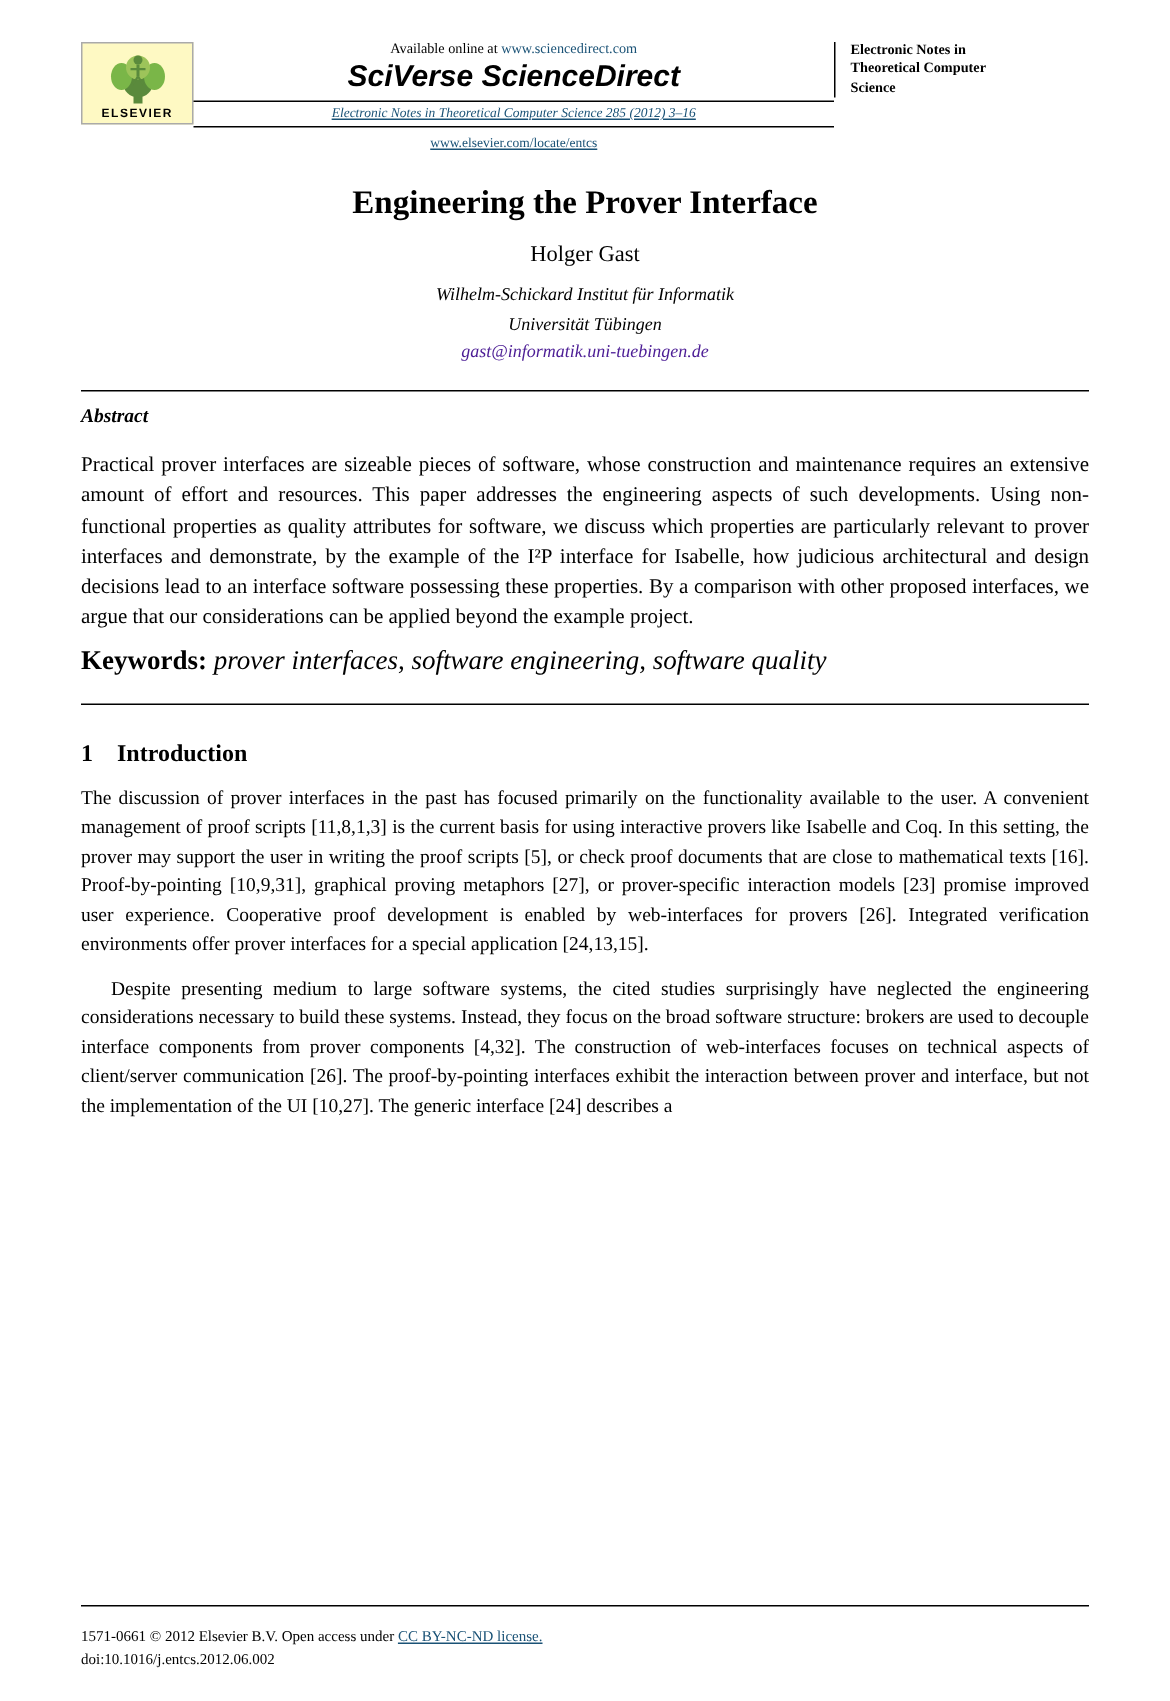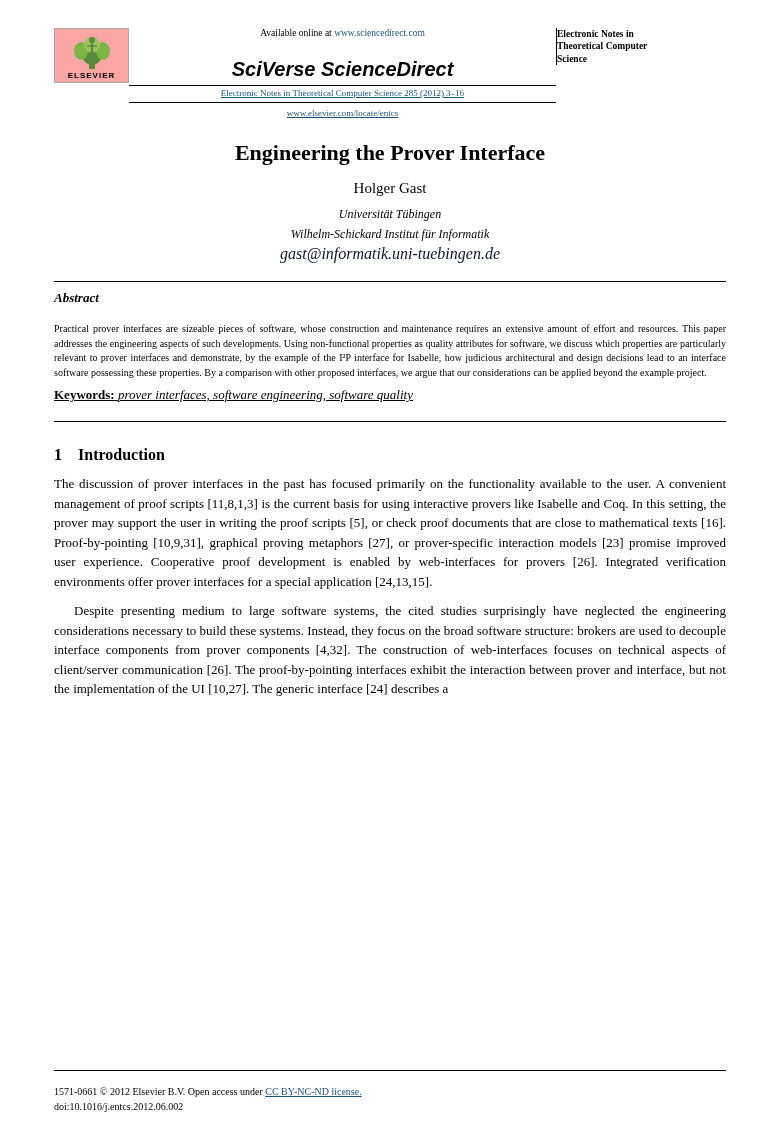--- a/index.html
+++ b/index.html
@@ -30,50 +30,52 @@
     .header-left {
       display: flex;
       flex-direction: column;
       align-items: center;
       flex: 1;
     }
     .header-right {
       width: 170px;
       font-size: 10px;
       text-align: left;
+      padding-left: 10px;
       border-left: 1.5px solid #000;
     }
     .header-right-title {
       font-size: 9.5px;
       font-weight: bold;
       line-height: 1.3;
     }
     .available-online {
       font-size: 9.5px;
       color: #000;
-      margin-bottom: 20px;
+      margin-bottom: 2px;
     }
     .available-online a, .sciverse-link {
       color: #1a5276;
       text-decoration: none;
     }
     .sciverse-title {
       font-size: 20px;
       font-weight: bold;
       color: #000000;
       font-family: Arial, sans-serif;
       margin-bottom: 2px;
       font-style: italic;
     }
     .journal-line {
       font-size: 9px;
       color: #1a5276;
       text-decoration: underline;
       margin-bottom: 2px;
       text-align: center;
+      font-style: italic;
     }
     .header-divider {
       border: none;
       border-top: 1.5px solid #000;
       margin: 3px 0;
     }
     .elsevier-url {
       font-size: 9px;
       color: #1a5276;
       text-decoration: underline;
@@ -83,21 +85,21 @@
     }
 
     .elsevier-logo-img {
       width: 75px;
       height: 55px;
       border: 1px solid #aaa;
       display: flex;
       flex-direction: column;
       align-items: center;
       justify-content: flex-end;
-      background: #fca5a5;
+      background: #fef9c3;
       padding-bottom: 2px;
     }
     .elsevier-logo-img .elsevier-text {
       font-size: 8px;
       font-family: Arial, sans-serif;
       font-weight: bold;
       letter-spacing: 1px;
       color: #000;
     }
     .elsevier-tree {
@@ -120,47 +122,46 @@
       font-size: 15px;
       margin-bottom: 8px;
     }
     .paper-affiliation {
       font-size: 12px;
       font-style: italic;
       line-height: 1.5;
       margin-bottom: 2px;
     }
     .paper-email {
-      font-size: 16px;
-      font-style: italic;
-      color: #0f172a;
+      font-size: 12px;
+      font-style: italic;
+      color: #4c1d95;
     }
 
     
     .abstract-section {
       margin: 18px 0 10px 0;
       border-top: 1px solid #000;
       padding-top: 8px;
     }
     .abstract-title {
       font-size: 13px;
       font-style: italic;
       font-weight: bold;
       margin-bottom: 16px;
     }
     .abstract-text {
-      font-size: 10px;
+      font-size: 14px;
       text-align: justify;
       line-height: 1.45;
     }
     .keywords-line {
       margin-top: 7px;
-      font-size: 13px;
-      font-style: italic;
-      text-decoration: underline;
+      font-size: 18px;
+      font-style: italic;
     }
     .keywords-line strong {
       font-style: normal;
       font-weight: bold;
     }
 
     
     .section {
       margin-top: 18px;
       border-top: 1px solid #000;
@@ -240,22 +241,22 @@
     <div class="header-right">
       <div class="header-right-title">
         Electronic Notes in<br>Theoretical Computer<br>Science
       </div>
     </div>
   </div>
 
   <div class="paper-title-section">
     <div class="paper-title">Engineering the Prover Interface</div>
     <div class="paper-author">Holger Gast</div>
+    <div class="paper-affiliation">Wilhelm-Schickard Institut für Informatik</div>
     <div class="paper-affiliation">Universität Tübingen</div>
-    <div class="paper-affiliation">Wilhelm-Schickard Institut für Informatik</div>
     <div class="paper-email">gast@informatik.uni-tuebingen.de</div>
   </div>
 
   <div class="abstract-section">
     <div class="abstract-title">Abstract</div>
     <div class="abstract-text">Practical prover interfaces are sizeable pieces of software, whose construction and maintenance requires an extensive amount of effort and resources. This paper addresses the engineering aspects of such developments. Using non-functional properties as quality attributes for software, we discuss which properties are particularly relevant to prover interfaces and demonstrate, by the example of the I²P interface for Isabelle, how judicious architectural and design decisions lead to an interface software possessing these properties. By a comparison with other proposed interfaces, we argue that our considerations can be applied beyond the example project.</div>
     <div class="keywords-line">
       <strong>Keywords:</strong>
       <span>prover interfaces, software engineering, software quality</span>
     </div>

